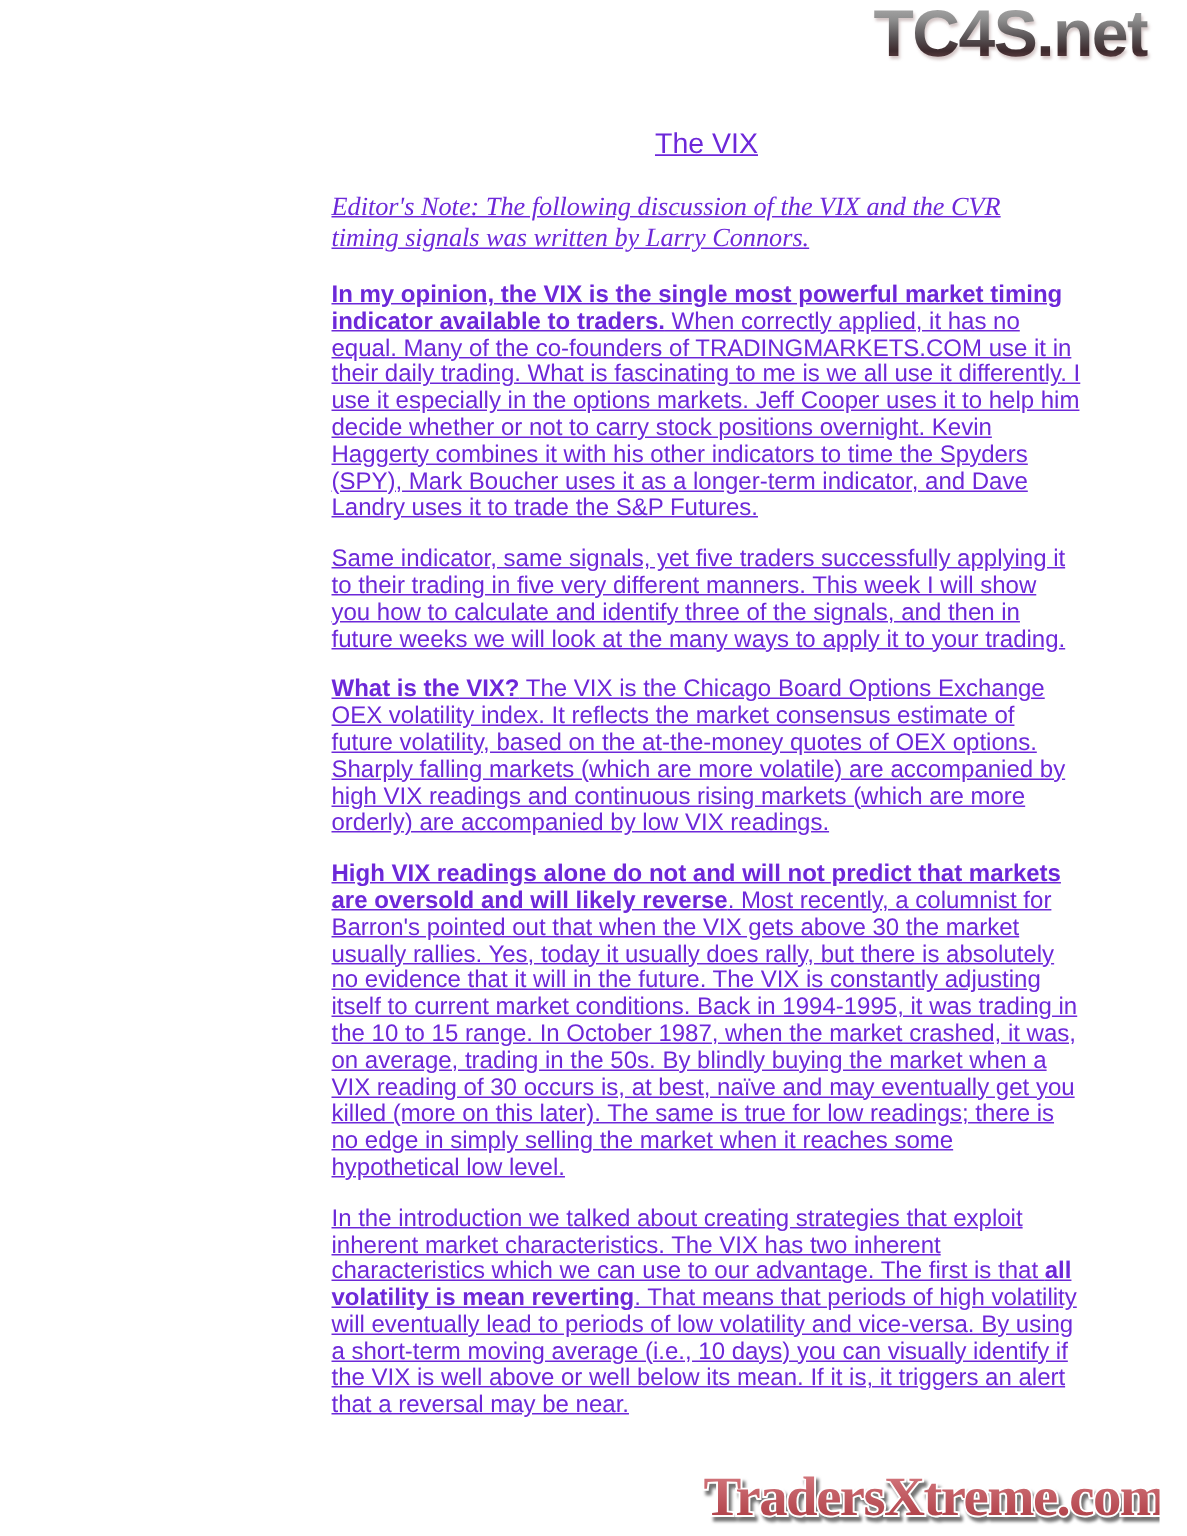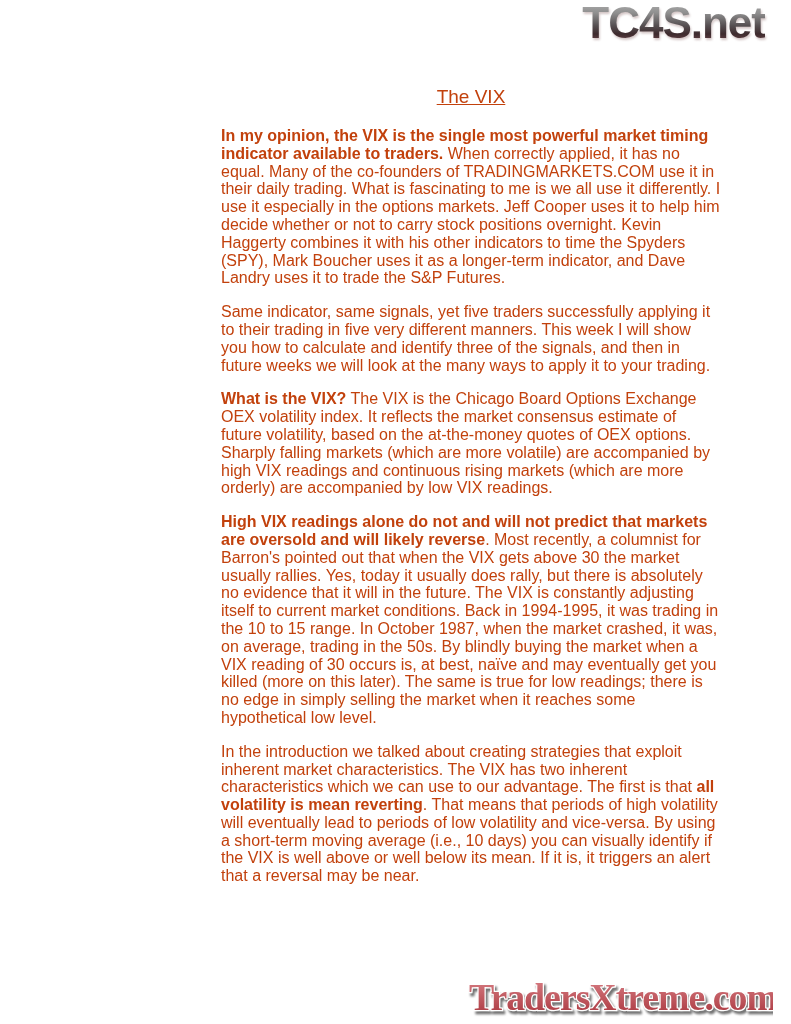--- a/index.html
+++ b/index.html
@@ -31,21 +31,22 @@
     color: transparent;
     filter: drop-shadow(1px 2px 1px rgba(130, 90, 90, 0.35));
   }
 
   
   .content {
     position: absolute;
     left: 221px;
     top: 86px;
     width: 500px;
-    color: #c2410c;
+    color: #6d28d9;
+    text-decoration: underline;
   }
   .title {
     font-size: 19px;
     font-weight: normal;
     text-align: center;
     text-decoration: underline;
     margin: 0 0 19px 0;
   }
   .editors-note {
     font-family: "Liberation Serif", serif;
@@ -87,20 +88,21 @@
 </head>
 <body>
 
 <div class="page">
 
   <div class="tc4s-logo">TC4S.net</div>
 
   <div class="content">
     <h1 class="title">The VIX</h1>
 
+    <p class="editors-note">Editor's Note: The following discussion of the VIX and the CVR timing signals was written by Larry Connors.</p>
 
     <div>
       <p class="para"><b>In my opinion, the VIX is the single most powerful market timing indicator available to traders.</b><span> When correctly applied, it has no equal. Many of the co-founders of TRADINGMARKETS.COM use it in their daily trading. What is fascinating to me is we all use it differently. I use it especially in the options markets. Jeff Cooper uses it to help him decide whether or not to carry stock positions overnight. Kevin Haggerty combines it with his other indicators to time the Spyders (SPY), Mark Boucher uses it as a longer-term indicator, and Dave Landry uses it to trade the S&amp;P Futures.</span></p>
       <p class="para"><span>Same indicator, same signals, yet five traders successfully applying it to their trading in five very different manners. This week I will show you how to calculate and identify three of the signals, and then in future weeks we will look at the many ways to apply it to your trading.</span></p>
       <p class="para"><b>What is the VIX?</b><span> The VIX is the Chicago Board Options Exchange OEX volatility index. It reflects the market consensus estimate of future volatility, based on the at-the-money quotes of OEX options. Sharply falling markets (which are more volatile) are accompanied by high VIX readings and continuous rising markets (which are more orderly) are accompanied by low VIX readings.</span></p>
       <p class="para"><b>High VIX readings alone do not and will not predict that markets are oversold and will likely reverse</b><span>. Most recently, a columnist for Barron's pointed out that when the VIX gets above 30 the market usually rallies. Yes, today it usually does rally, but there is absolutely no evidence that it will in the future. The VIX is constantly adjusting itself to current market conditions. Back in 1994-1995, it was trading in the 10 to 15 range. In October 1987, when the market crashed, it was, on average, trading in the 50s. By blindly buying the market when a VIX reading of 30 occurs is, at best, naïve and may eventually get you killed (more on this later). The same is true for low readings; there is no edge in simply selling the market when it reaches some hypothetical low level.</span></p>
       <p class="para"><span>In the introduction we talked about creating strategies that exploit inherent market characteristics. The VIX has two inherent characteristics which we can use to our advantage. The first is that </span><b>all volatility is mean reverting</b><span>. That means that periods of high volatility will eventually lead to periods of low volatility and vice-versa. By using a short-term moving average (i.e., 10 days) you can visually identify if the VIX is well above or well below its mean. If it is, it triggers an alert that a reversal may be near.</span></p>
     </div>
   </div>
 

